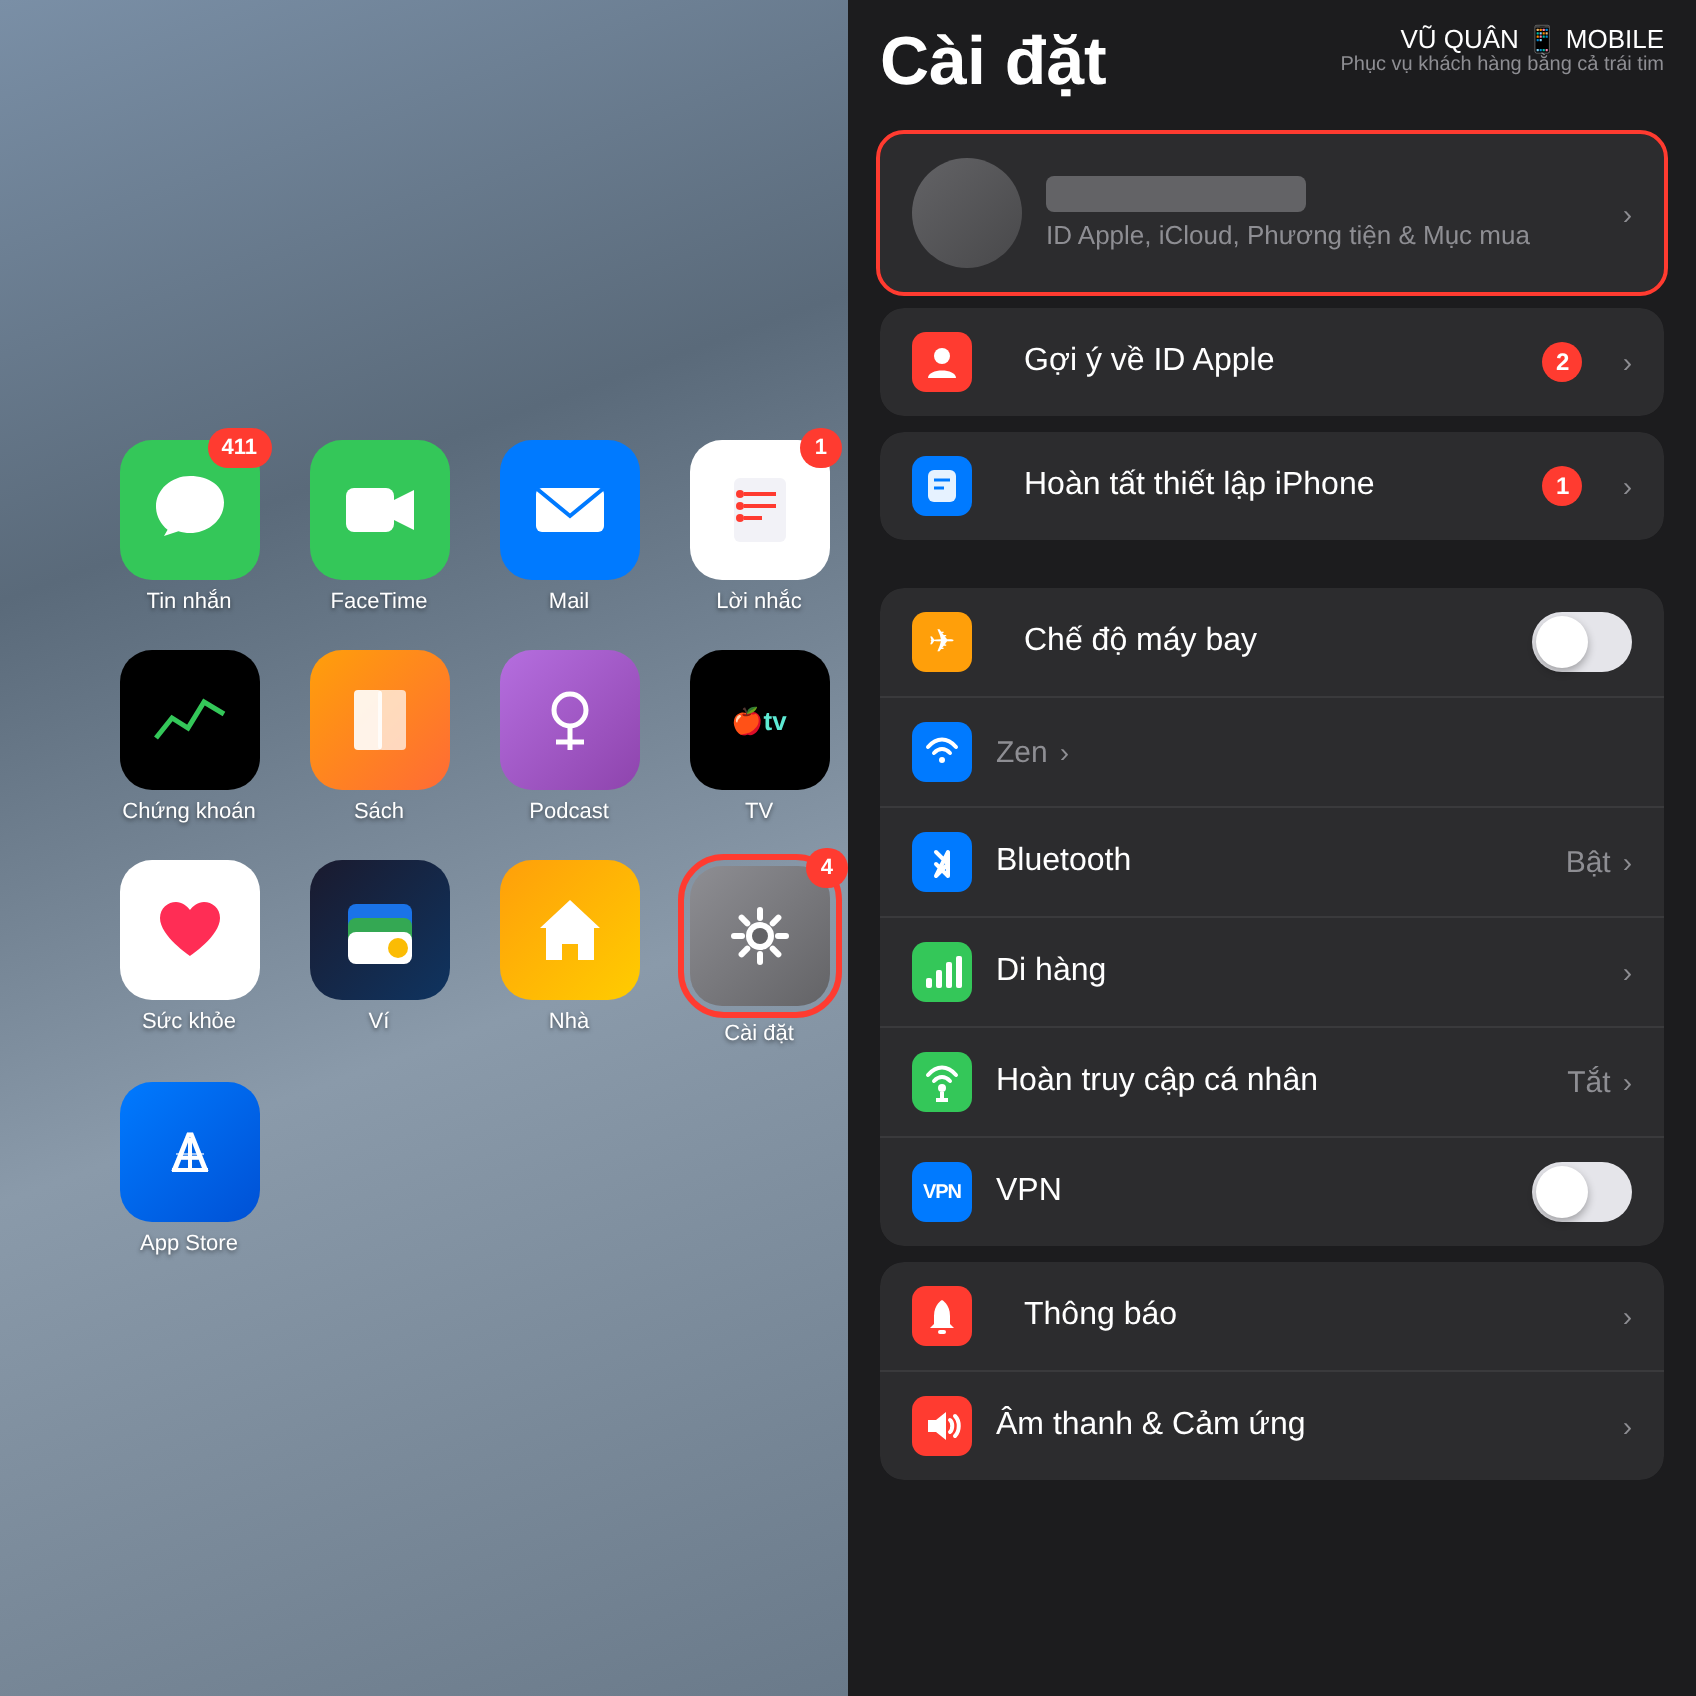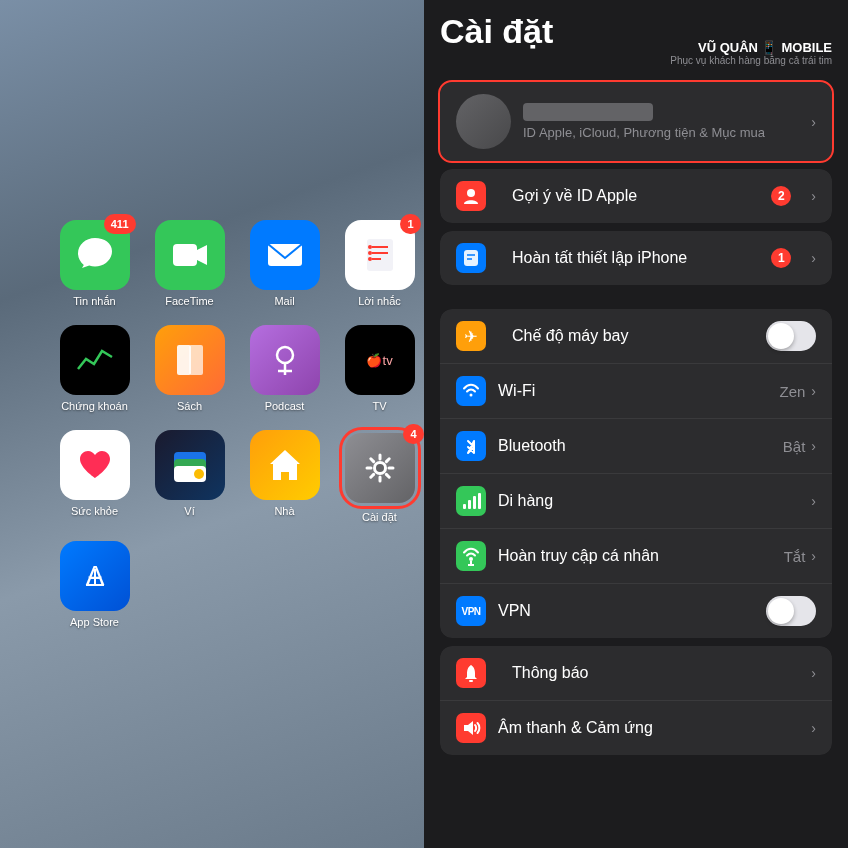--- a/index.html
+++ b/index.html
@@ -145,22 +145,21 @@
       font-weight: bold;
     }
 
     .brand-info {
       text-align: right;
     }
 
     .brand-name {
       color: white;
       font-size: 13px;
-      font-weight: 700;
-      margin-top: 28px;
+      font-weight: 400;
     }
 
     .brand-sub {
       color: #8e8e93;
       font-size: 10px;
     }
 
     .settings-list {
       flex: 1;
       overflow-y: auto;
@@ -459,21 +458,21 @@
               <line x1="21" y1="24" x2="21" y2="36" stroke="white" stroke-width="2.5"></line>
               <line x1="14" y1="32" x2="28" y2="32" stroke="white" stroke-width="2.5"></line>
             </svg>
           </div>
         </div>
         <div class="app-label">Podcast</div>
       </div>
       <div class="app-icon">
         <div style="position: relative;">
           <div class="app-icon-img icon-tv" style="background: black;">
-            <span style="color:#fca5a5;font-size:13px;font-weight:normal;">🍎tv</span>
+            <span style="color:#5eead4;font-size:13px;font-weight:bold;">🍎tv</span>
           </div>
         </div>
         <div class="app-label">TV</div>
       </div>
       <div class="app-icon">
         <div style="position: relative;">
           <div class="app-icon-img icon-health" style="background: white;">
             <svg width="42" height="42" viewBox="0 0 42 42">
               <path d="M21 34 C21 34 6 24 6 15 C6 10 10 7 14 7 C17 7 19.5 9 21 11 C22.5 9 25 7 28 7 C32 7 36 10 36 15 C36 24 21 34 21 34Z" fill="#ff2d55"></path>
             </svg>
@@ -634,21 +633,20 @@
           </div>
     </div>
         <div class="settings-item">
       <div class="item-icon" style="background:#007aff;">
             <svg width="22" height="22" viewBox="0 0 22 22">
               <path d="M11 15 L11 15 M7 11.5 C8.2 10.2 9.5 9.5 11 9.5 C12.5 9.5 13.8 10.2 15 11.5" stroke="white" stroke-width="2" fill="none" stroke-linecap="round"></path>
               <path d="M4 8.5 C6.2 6 8.5 4.8 11 4.8 C13.5 4.8 15.8 6 18 8.5" stroke="white" stroke-width="2" fill="none" stroke-linecap="round"></path>
               <circle cx="11" cy="15" r="1.5" fill="white"></circle>
             </svg>
           </div>
-      <span class="item-label">Wi-Fi</span>
       <span class="item-value">Zen</span>
           <span class="chevron">›</span>
     </div>
         <div class="settings-item">
       <div class="item-icon" style="background:#007aff;">
             <svg width="22" height="22" viewBox="0 0 22 22">
               <path d="M8 6 L14 12 L8 18 L14 6 L14 18 L8 12" stroke="white" stroke-width="2" fill="none" stroke-linecap="round" stroke-linejoin="round"></path>
             </svg>
           </div>
       <span class="item-label">Bluetooth</span>

